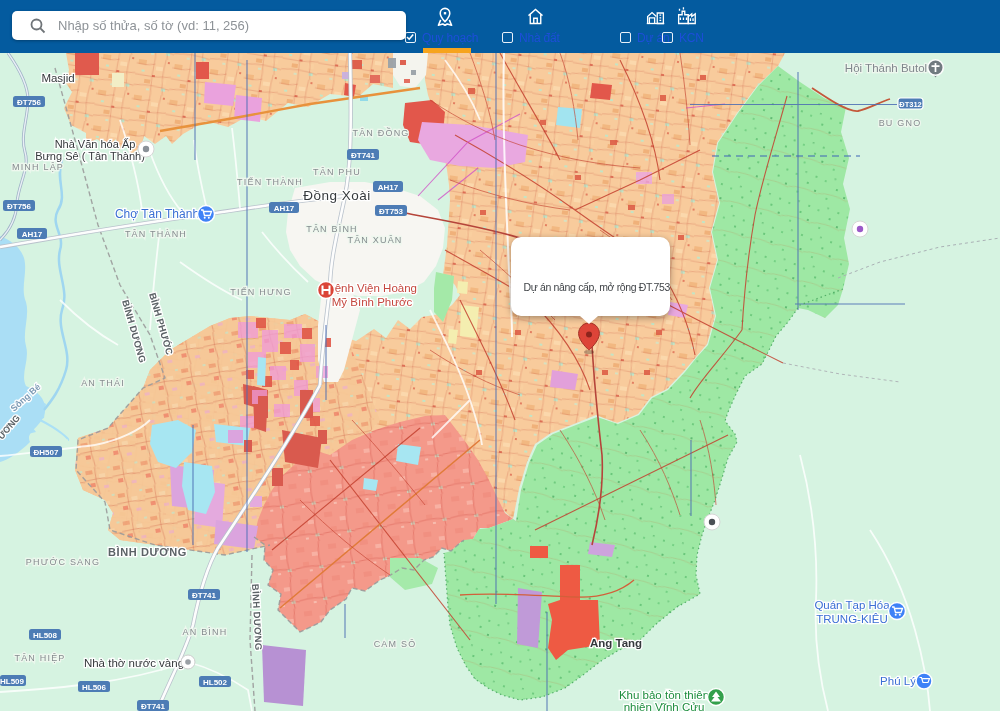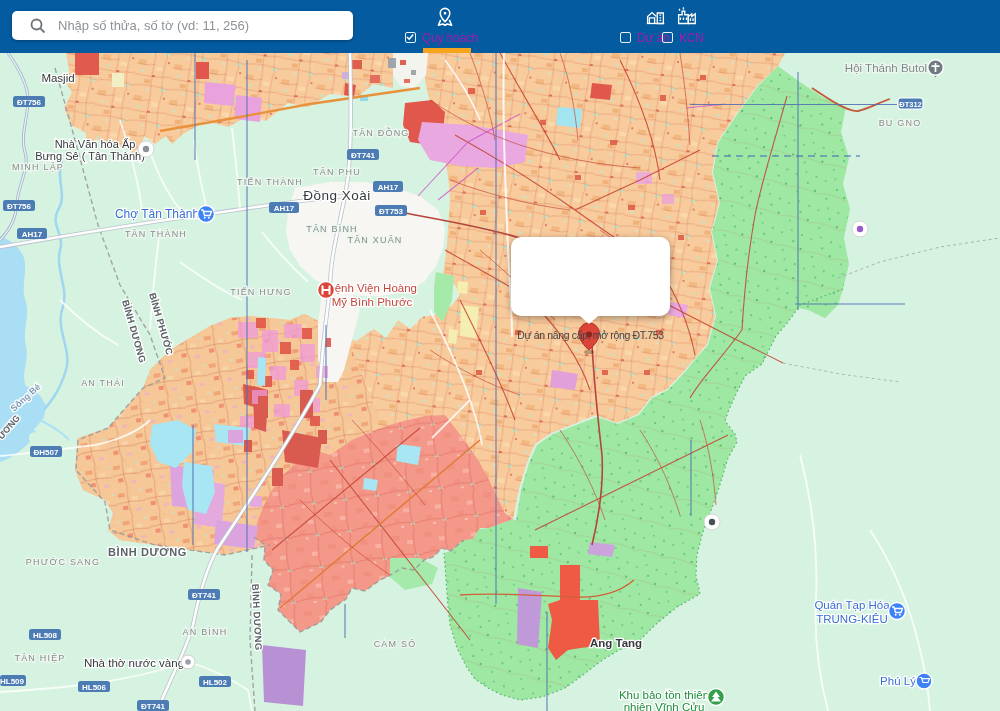--- a/index.html
+++ b/index.html
@@ -1,34 +1,34 @@
 <!DOCTYPE html>
 <html><head>
 <meta charset="utf-8">
 <style>
   html,body{margin:0;padding:0;width:1000px;height:711px;overflow:hidden;
     font-family:"Liberation Sans",sans-serif;}
   #app{position:relative;width:1000px;height:711px;overflow:hidden;background:#d6f3e1;}
   
   #hdr{position:absolute;left:0;top:0;width:1000px;height:53px;background:#045b9f;z-index:30;}
-  #sbox{position:absolute;left:12px;top:11px;width:341px;height:29px;background:#fff;border-radius:5px;z-index:40;
+  #sbox{position:absolute;left:12px;top:11px;width:394px;height:29px;background:#fff;border-radius:5px;z-index:40;
     box-shadow:0 1px 3px rgba(0,0,0,.3);}
   #sbox .ph{position:absolute;left:46px;top:7px;font-size:13px;color:#8d9297;}
-  .nav{position:absolute;top:0;height:46px;z-index:31;color:#a21caf;}
+  .nav{position:absolute;top:0;height:46px;z-index:31;color:#1d4ed8;}
   .nav .ic{position:absolute;top:5px;}
   .nav .row{position:absolute;top:31px;white-space:nowrap;font-size:12px;letter-spacing:-.2px;}
   .cb{display:inline-block;width:9px;height:9px;border:1.5px solid #e8f1fa;border-radius:2px;
     margin-right:6px;vertical-align:-1px;position:relative;}
   .underline{position:absolute;left:423px;top:48px;width:48px;height:5px;background:#f6a41d;z-index:32;}
   
   #map{position:absolute;left:0;top:53px;width:1000px;height:658px;}
   
   #pop{position:absolute;left:511px;top:237px;width:159px;height:79px;background:#fff;border-radius:10px;
     box-shadow:0 2px 7px rgba(0,0,0,.35);z-index:20;}
-  #pop .txt{position:absolute;left:0;top:44px;width:100%;text-align:center;font-size:10.5px;letter-spacing:-.35px;color:#414549;margin-top:48px;}
+  #pop .txt{position:absolute;left:0;top:44px;width:100%;text-align:right;font-size:10.5px;letter-spacing:-.35px;color:#414549;}
   #pop .tail{position:absolute;left:69px;top:79px;width:0;height:0;border-left:9px solid transparent;
     border-right:9px solid transparent;border-top:8px solid #fff;}
 </style>
 </head>
 <body>
 <div id="app">
 <svg id="map" viewBox="0 53 1000 658" width="1000" height="658">
 <defs>
 <pattern id="por" width="36" height="36" patternUnits="userSpaceOnUse" patternTransform="rotate(8)">
   <rect width="36" height="36" fill="#f8cb9c"></rect>
@@ -436,20 +436,28 @@
 <div class="nav" style="left:405px;width:70px">
   <svg class="ic" style="left:29px;top:6px" width="22" height="22" viewBox="0 0 24 24" fill="none" stroke="#fff" stroke-width="1.7">
     <path d="M12,2.6 c-2.9,0 -5.2,2.3 -5.2,5.2 c0,3.9 5.2,9.2 5.2,9.2 c0,0 5.2,-5.3 5.2,-9.2 c0,-2.9 -2.3,-5.2 -5.2,-5.2 z"></path>
     <rect x="10.7" y="6.6" width="2.6" height="2.6" fill="#fff" stroke="none"></rect>
     <path d="M7.3,15.2 L4.8,21 L9.6,19.6 L12,21 L14.4,19.6 L19.2,21 L16.7,15.2" stroke-linejoin="round"></path>
   </svg>
   <div class="row" style="left:0px"><span class="cb"><svg width="10" height="10" viewBox="0 0 10 10" style="position:absolute;left:-1px;top:-1px">
             <path d="M2,5 L4.2,7.2 L8.2,2.6" stroke="#fff" stroke-width="1.6" fill="none"></path>
           </svg></span>Quy hoạch</div>
 </div>
+<div class="nav" style="left:502px;width:60px">
+  <svg class="ic" style="left:23px;top:6px" width="21" height="21" viewBox="0 0 24 24" fill="none" stroke="#fff" stroke-width="1.6">
+    <path d="M4,11 L12,4 L20,11"></path>
+    <path d="M6,9.5 L6,20 L18,20 L18,9.5"></path>
+    <path d="M10,20 L10,14 L14,14 L14,20"></path>
+  </svg>
+  <div class="row" style="left:0px"><span class="cb"></span>Nhà đất</div>
+</div>
 <div class="nav" style="left:620px;width:56px">
   <svg class="ic" style="left:25px;top:6px" width="21" height="21" viewBox="0 0 24 24" fill="none" stroke="#fff" stroke-width="1.5">
     <path d="M14,20 L14,8 L21,8 L21,20 Z"></path>
     <path d="M16.5,10.5 L18.5,10.5 M16.5,13.5 L18.5,13.5 M16.5,16.5 L18.5,16.5"></path>
     <path d="M3,20 L3,12 L8,7.5 L13,12"></path>
     <path d="M5,20 L5,13.5 L11,13.5 L11,20"></path>
     <path d="M2,20 L22,20"></path>
   </svg>
   <div class="row" style="left:0px"><span class="cb"></span>Dự án</div>
 </div>

